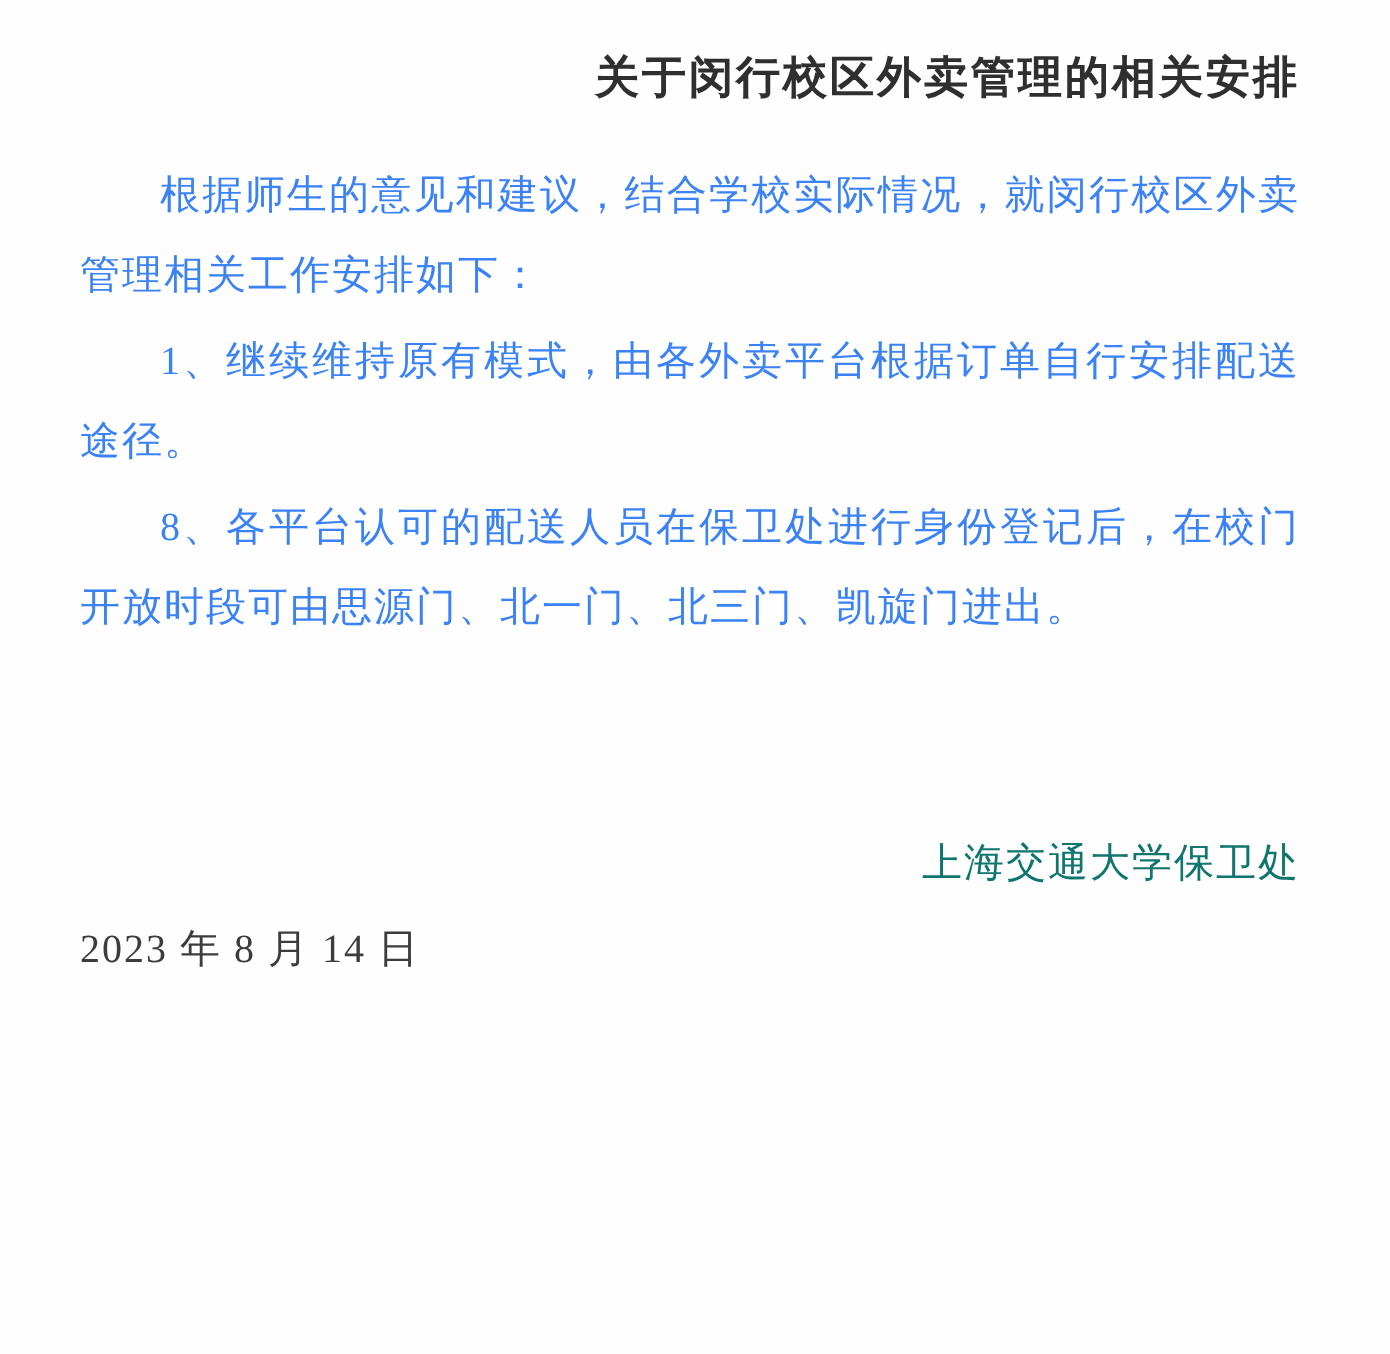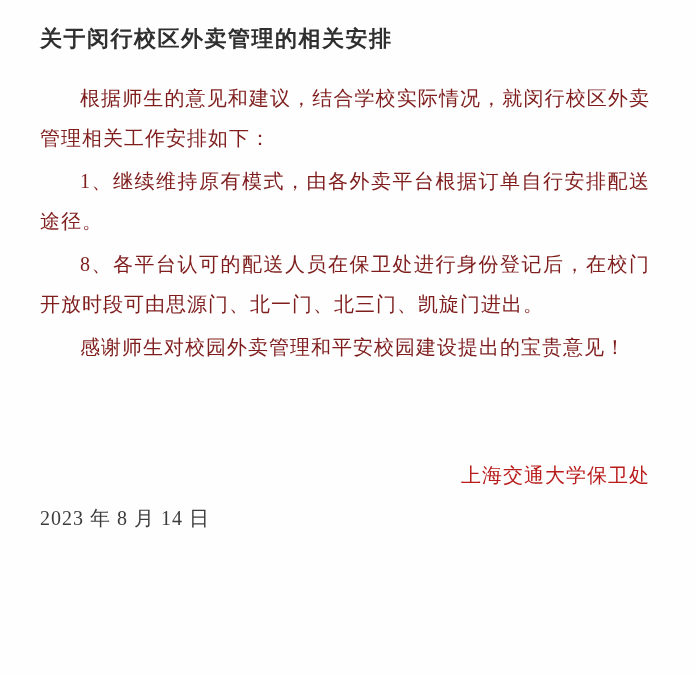--- a/index.html
+++ b/index.html
@@ -19,40 +19,40 @@
     width: 695px;
     height: 677px;
     padding: 24px 45px 0 40px;
     background: #fefefe;
   }
   .title {
     margin: 0 0 24px 0;
     font-size: 22px;
     font-weight: bold;
     color: #2f2f2f;
-    text-align: left;
+    text-align: right;
     letter-spacing: 1.5px;
     line-height: 30px;
   }
   .para {
     margin: 0 0 3px 0;
     font-size: 20px;
     line-height: 40px;
     letter-spacing: 1px;
     text-align: justify;
     text-indent: 2em;
-    color: #7f1d1d;
+    color: #3b82f6;
   }
   .signature {
     margin-top: 88px;
     font-size: 20px;
     line-height: 40px;
     letter-spacing: 1px;
     text-align: right;
-    color: #b91c1c;
+    color: #0f766e;
   }
   .date {
     margin-top: 3px;
     margin-right: 10px;
     font-size: 20px;
     line-height: 40px;
     letter-spacing: 1px;
     text-align: left;
     color: #3c3c3c;
   }
@@ -63,18 +63,17 @@
 <div class="page">
   <h1 class="title">关于闵行校区外卖管理的相关安排</h1>
 
   <p class="para">根据师生的意见和建议，结合学校实际情况，就闵行校区外卖管理相关工作安排如下：</p>
 
   <p class="para">1、继续维持原有模式，由各外卖平台根据订单自行安排配送途径。</p>
 
   <p class="para">8、各平台认可的配送人员在保卫处进行身份登记后，在校门开放时段可由思源门、北一门、北三门、凯旋门进出。</p>
 
 
-  <p class="para">感谢师生对校园外卖管理和平安校园建设提出的宝贵意见！</p>
 
   <div class="signature">上海交通大学保卫处</div>
 
   <div class="date">2023 年 8 月 14 日</div>
 </div>
 
 </body></html>

